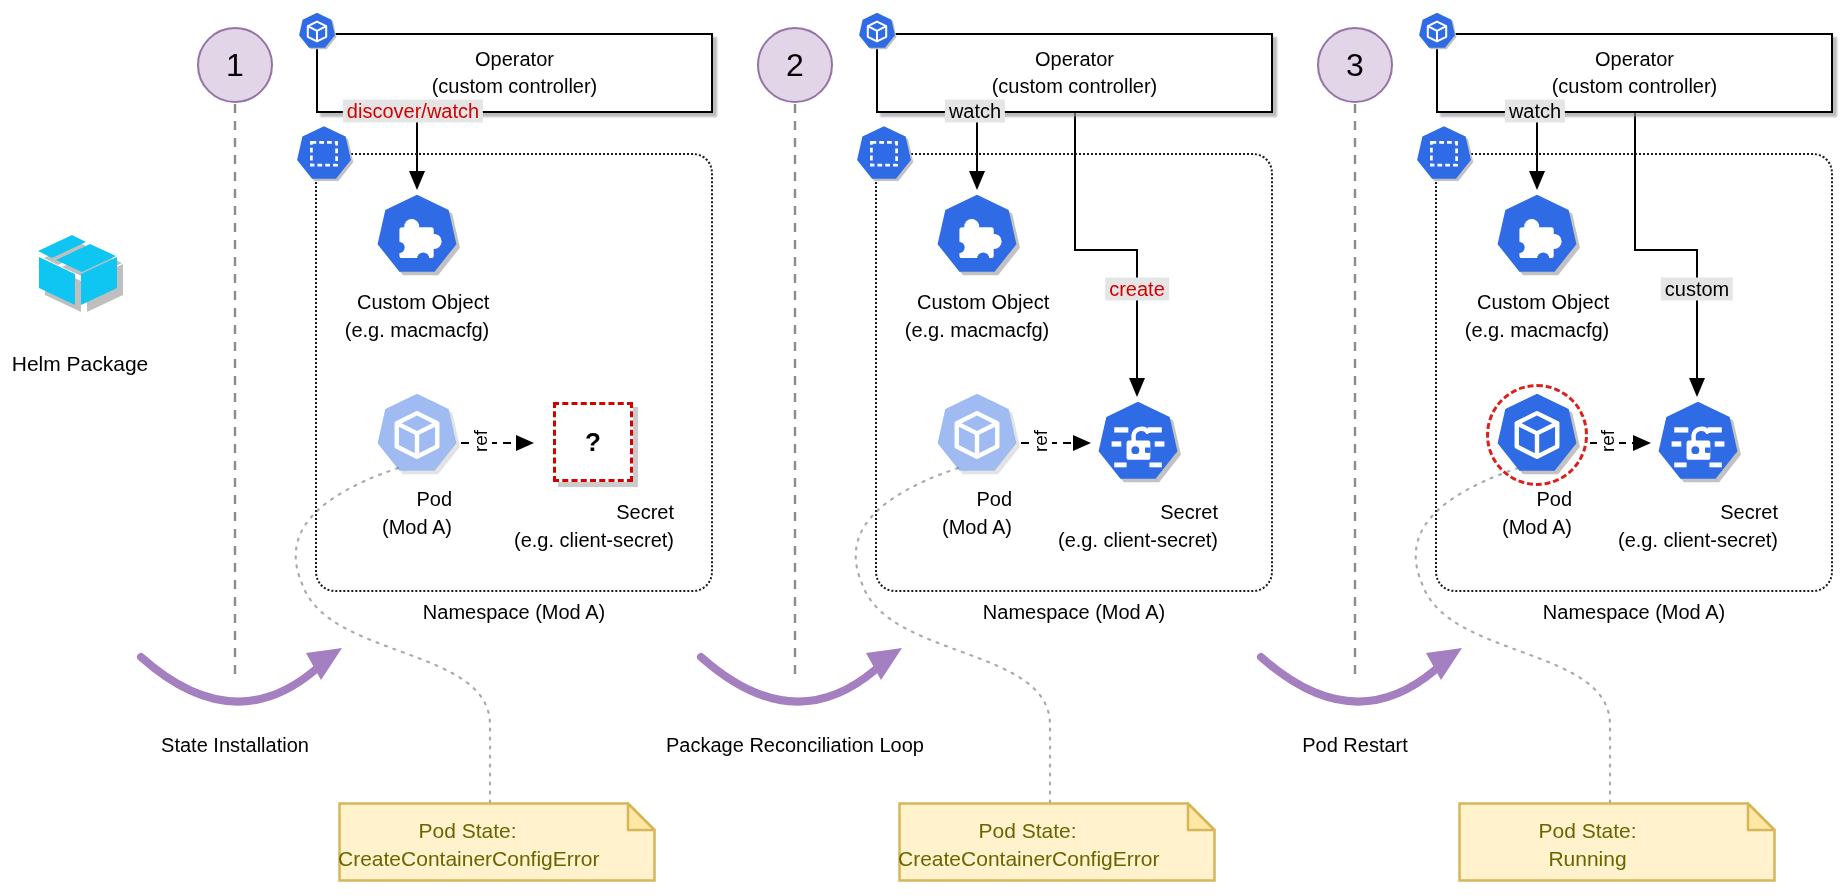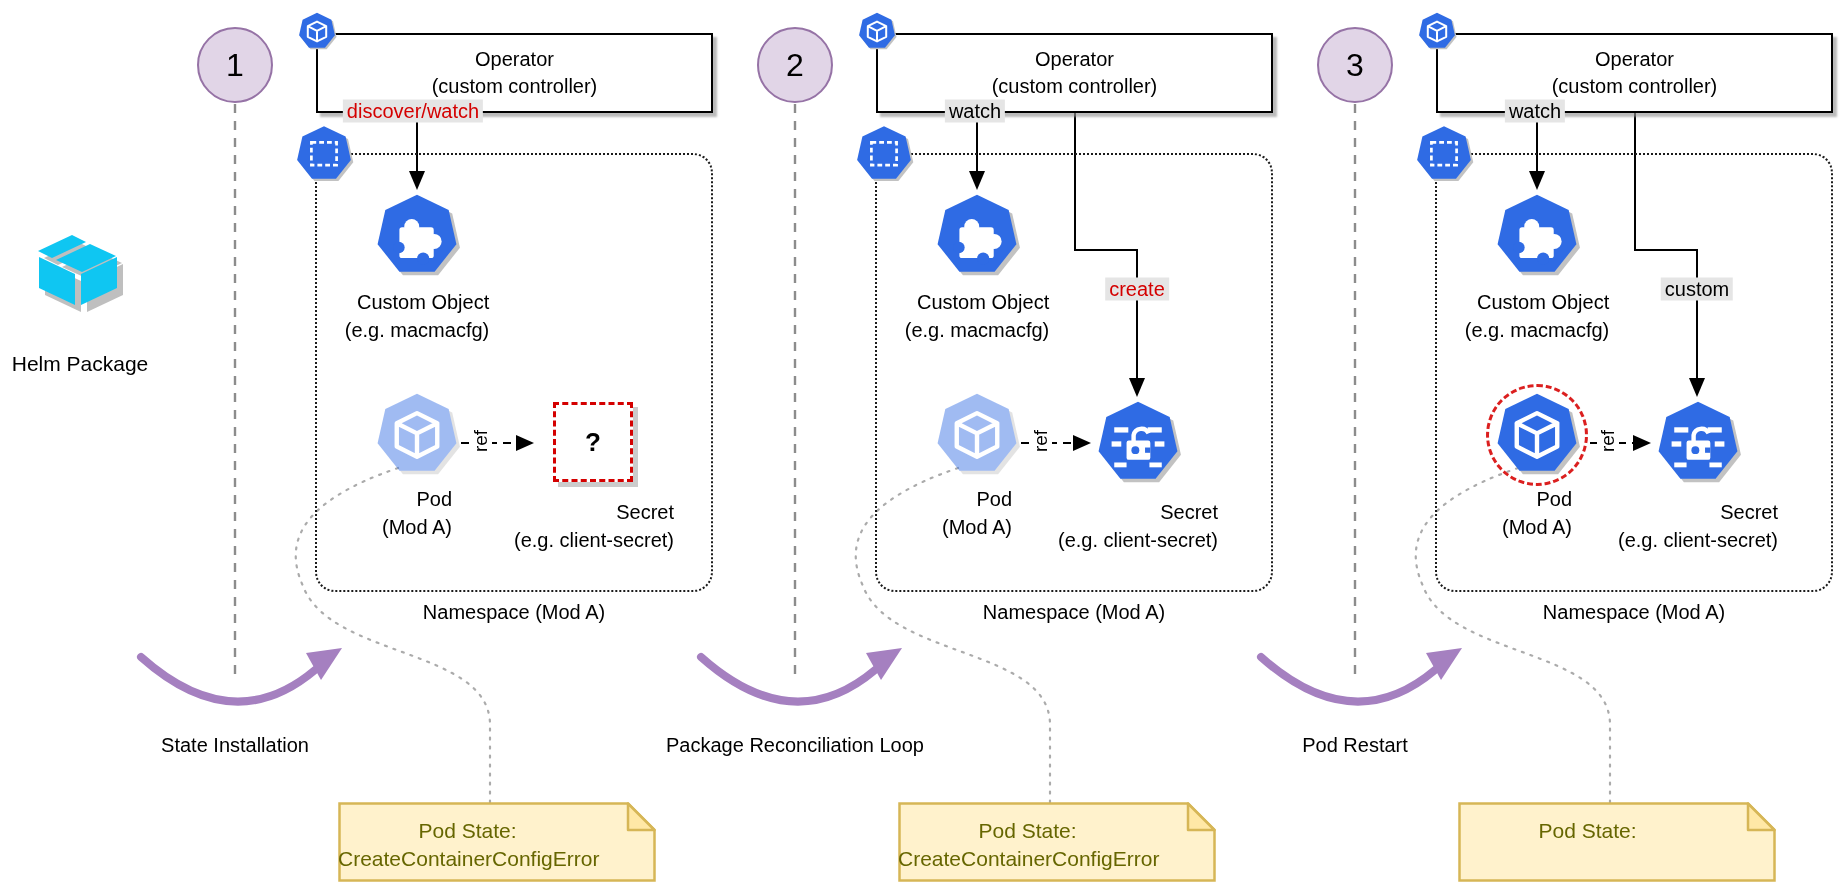--- a/index.html
+++ b/index.html
@@ -286,17 +286,18 @@
     </div>
     <span class="lbl nobg" style="left:514px;top:612px">Namespace (Mod A)</span>
     <span class="lbl nobg" style="left:235px;top:745px">Pod Restart</span>
     <div class="note">
       <svg width="318" height="80" viewBox="0 0 318 80">
         <path d="M1.5,1.5 H290 L316.5,28 V78.5 H1.5 Z" fill="#fff2cc" stroke="#d6b656" stroke-width="2.5"></path>
         <path d="M290,1.5 V28 H316.5 Z" fill="#ffe8a6" stroke="#d6b656" stroke-width="2.5" stroke-linejoin="round"></path>
       </svg>
       <div class="note-text">
         <div>Pod State:</div>
+        <div>Running</div>
       </div>
     </div>
   </div>
 
 </div>
 
 </body></html>

